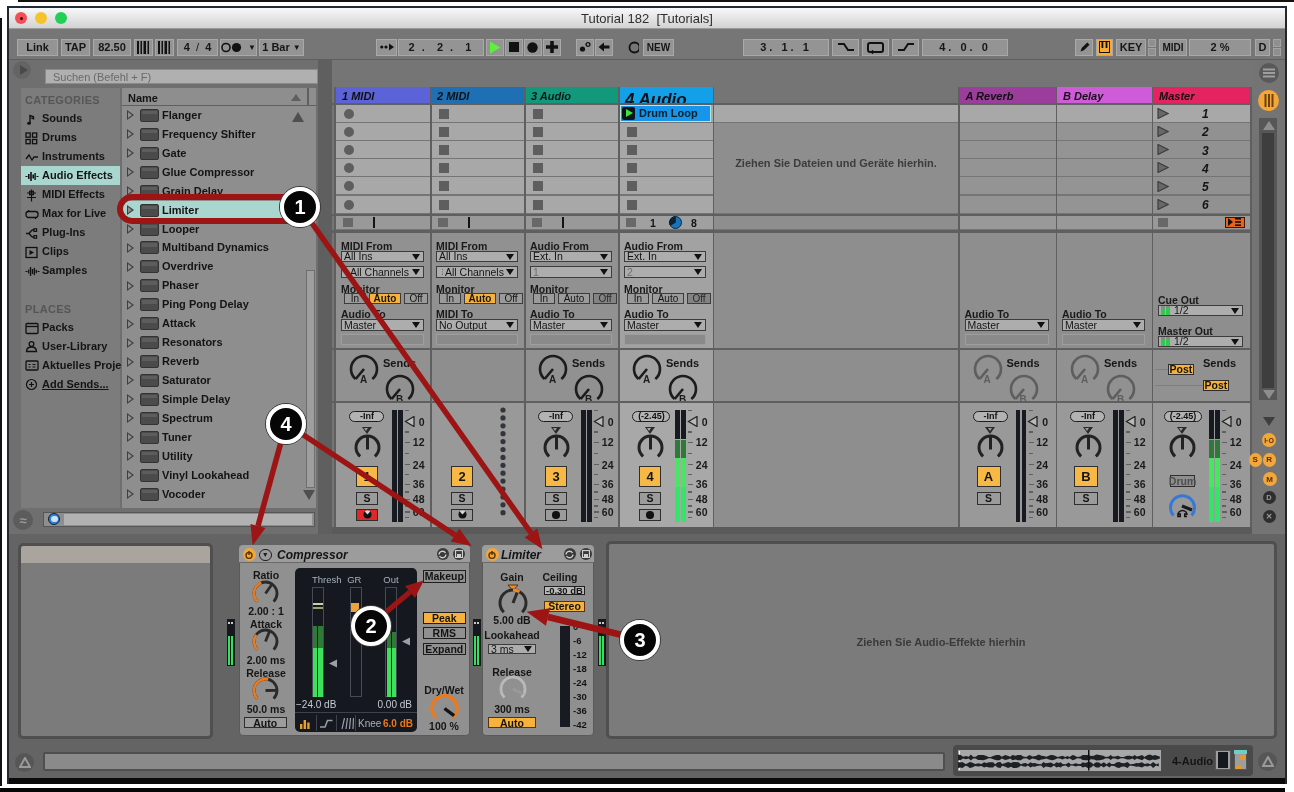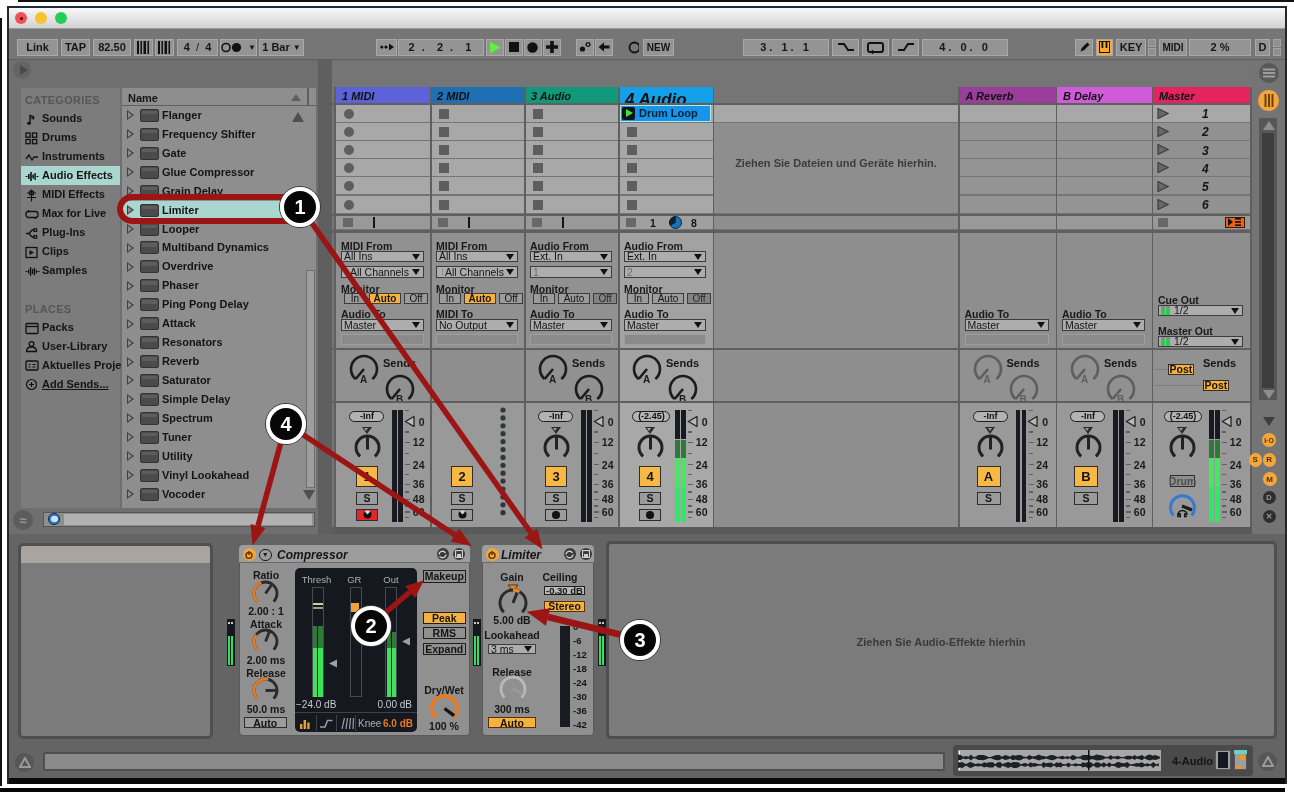--- a/index.html
+++ b/index.html
@@ -36,20 +36,21 @@
     <div class="ab" style="left:0;top:788px;width:1285px;height:4px;background:#060606;"></div>
     <div class="ab" style="left:7px;top:6px;width:1280px;height:778px;background:#26262a;"></div>
     <div class="ab" style="left:7px;top:6px;width:1280px;height:2.5px;background:#1c2a3a;"></div>
     <div class="ab" style="left:9px;top:777px;width:1276px;height:7px;background:#0a0a0a;"></div>
     <div class="ab" style="left:9px;top:8px;width:1276px;height:770px;background:#6f6f6f;"></div>
     <div class="ab" style="left:9px;top:8px;width:1276px;height:20.5px;background:linear-gradient(#f8f8f8,#d2d2d2);border-bottom:1px solid #9a9a9a;"></div>
     <div class="ab" style="left:15px;top:12px;width:12px;height:12px;border-radius:50%;background:#f25056;"></div>
     <div class="ab" style="left:19.5px;top:16.5px;width:3px;height:3px;border-radius:50%;background:#42070c;"></div>
     <div class="ab" style="left:35px;top:12px;width:12px;height:12px;border-radius:50%;background:#f6c22e;"></div>
     <div class="ab" style="left:55px;top:12px;width:12px;height:12px;border-radius:50%;background:#23cf57;"></div>
+    <div class="ab b" style="left:400px;top:10.5px;width:494px;text-align:center;font-size:13px;color:#2e2e2e;font-weight:normal;">Tutorial 182&nbsp; [Tutorials]</div>
     <div class="ab" style="left:9px;top:29px;width:1276px;height:31px;background:#767676;border-bottom:1px solid #5e5e5e;"></div>
     <div class="btn" style="left:17px;top:38.5px;width:41px;height:17.5px;font-size:11px;">Link</div>
     <div class="btn" style="left:61px;top:38.5px;width:29px;height:17.5px;font-size:11px;">TAP</div>
     <div class="btn" style="left:93px;top:38.5px;width:38px;height:17.5px;font-size:11px;">82.50</div>
     <div class="btn" style="left:134px;top:38.5px;width:19px;height:17.5px;font-size:11px;">
       <svg width="13" height="13">
         <g fill="#111">
           <rect x="0" y="0" width="2" height="13"></rect>
           <rect x="3.5" y="0" width="1.5" height="13"></rect>
           <rect x="6.5" y="0" width="2.5" height="13"></rect>
@@ -157,20 +158,21 @@
     <div class="btn" style="left:1116px;top:38.5px;width:30px;height:17.5px;font-size:11px;">KEY</div>
     <div class="ab" style="left:1148px;top:38.5px;width:8px;height:8px;background:#8f8f8f;border:1px solid #a3a3a3;"></div>
     <div class="ab" style="left:1148px;top:48.0px;width:8px;height:8px;background:#8f8f8f;border:1px solid #a3a3a3;"></div>
     <div class="btn" style="left:1159px;top:38.5px;width:28px;height:17.5px;font-size:10px;">MIDI</div>
     <div class="btn" style="left:1189px;top:38.5px;width:62px;height:17.5px;font-size:11px;">2 %</div>
     <div class="btn" style="left:1255px;top:38.5px;width:15px;height:17.5px;font-size:11px;">D</div>
     <div class="ab" style="left:1272.5px;top:38.5px;width:8px;height:8px;background:#8f8f8f;border:1px solid #a3a3a3;"></div>
     <div class="ab" style="left:1272.5px;top:48.0px;width:8px;height:8px;background:#8f8f8f;border:1px solid #a3a3a3;"></div>
     <div class="ab" style="left:13px;top:61px;width:18px;height:18px;border-radius:50%;background:#646464;"></div>
     <div class="ab" style="left:19.5px;top:64.5px;width:0;height:0;border-left:8px solid #4a4a4a;border-top:5.5px solid transparent;border-bottom:5.5px solid transparent;"></div>
+    <div class="ab" style="left:45px;top:68.5px;width:273px;height:15.5px;background:#b0b0b0;border:1px solid #8a8a8a;color:#6a6a6a;font-size:11px;line-height:14px;padding-left:7px;">Suchen (Befehl + F)</div>
     <div class="ab" style="left:21px;top:88px;width:99px;height:420px;background:#7c7c7c;"></div>
     <div class="ab b" style="left:25px;top:94px;font-size:11px;color:#565656;letter-spacing:0.3px;">CATEGORIES</div>
     <div class="ab" style="left:25px;top:111.6px;width:15px;height:14px;"><svg width="13" height="13" viewBox="0 0 13 13">
         <path d="M5 10.2 V2.5 l3.5 1.2 v2 L6.3 4.8" stroke="#111" stroke-width="1.4" fill="none"></path>
         <ellipse cx="4" cy="10.3" rx="1.9" ry="1.5" fill="#111"></ellipse>
       </svg></div>
     <div class="row-item" style="left:42px;top:112.1px;">Sounds</div>
     <div class="ab" style="left:25px;top:130.6px;width:15px;height:14px;"><svg width="13" height="13" viewBox="0 0 13 13">
         <g fill="none" stroke="#111" stroke-width="1.3">
           <rect x="1" y="1" width="4.2" height="4.2"></rect>
@@ -1000,21 +1002,21 @@
     <div class="ab b " style="left:206px;top:654.225px;width:120px;text-align:center;font-size:10.5px;color:#161616;">2.00 ms</div>
     <div class="ab b " style="left:206px;top:666.825px;width:120px;text-align:center;font-size:10.5px;color:#161616;">Release</div>
     <svg class="ab" style="left:250.5px;top:676.4px;" width="29.0" height="29.0">
       <path d="M 6.37 22.63 A 11.5 11.5 0 1 1 22.63 22.63" fill="none" stroke="#2a2a2a" stroke-width="2.8"></path>
       <path d="M 6.37 22.63 A 11.5 11.5 0 0 1 17.18 3.32" fill="none" stroke="#e87a20" stroke-width="2.8"></path>
       <path d="M 14.5 14.5 L 25.50 14.33" stroke="#2a2a2a" stroke-width="2.8"></path>
     </svg>
     <div class="ab b " style="left:206px;top:703.4250000000001px;width:120px;text-align:center;font-size:10.5px;color:#161616;">50.0 ms</div>
     <div class="ab b" style="left:243.5px;top:716.8px;width:43.5px;height:11.5px;background:#9c9c9c;border:1px solid #2e2e2e;font-size:10.5px;color:#141414;display:flex;align-items:center;justify-content:center;">Auto</div>
     <div class="ab" style="left:294.5px;top:568px;width:122.5px;height:164px;background:#15181e;border-radius:5px;"></div>
-    <div class="ab" style="left:291.5px;top:573.5px;width:50px;text-align:center;font-size:9.5px;color:#a7b2ba;">Thresh</div>
+    <div class="ab" style="left:291.5px;top:573.5px;width:50px;text-align:right;font-size:9.5px;color:#a7b2ba;">Thresh</div>
     <div class="ab" style="left:329.3px;top:573.5px;width:50px;text-align:center;font-size:9.5px;color:#a7b2ba;">GR</div>
     <div class="ab" style="left:366px;top:573.5px;width:50px;text-align:center;font-size:9.5px;color:#a7b2ba;">Out</div>
     <div class="ab" style="left:312px;top:586.7px;width:11.5px;height:110px;border:1px solid #444b55;"></div>
     <div class="ab" style="left:350px;top:586.7px;width:11.5px;height:110px;border:1px solid #444b55;"></div>
     <div class="ab" style="left:385.3px;top:586.7px;width:11.5px;height:110px;border:1px solid #444b55;"></div>
     <div class="ab" style="left:313px;top:603.3px;width:9.5px;height:1.6px;background:#cfcf9e;"></div>
     <div class="ab" style="left:313px;top:607.3px;width:9.5px;height:1.6px;background:#9e9e78;"></div>
     <div class="ab" style="left:313.2px;top:626px;width:4.2px;height:22px;background:#2f7a38;"></div>
     <div class="ab" style="left:313.2px;top:648px;width:4.2px;height:48.5px;background:#3fe05c;"></div>
     <div class="ab" style="left:318.4px;top:626px;width:4.2px;height:22px;background:#2f7a38;"></div>

